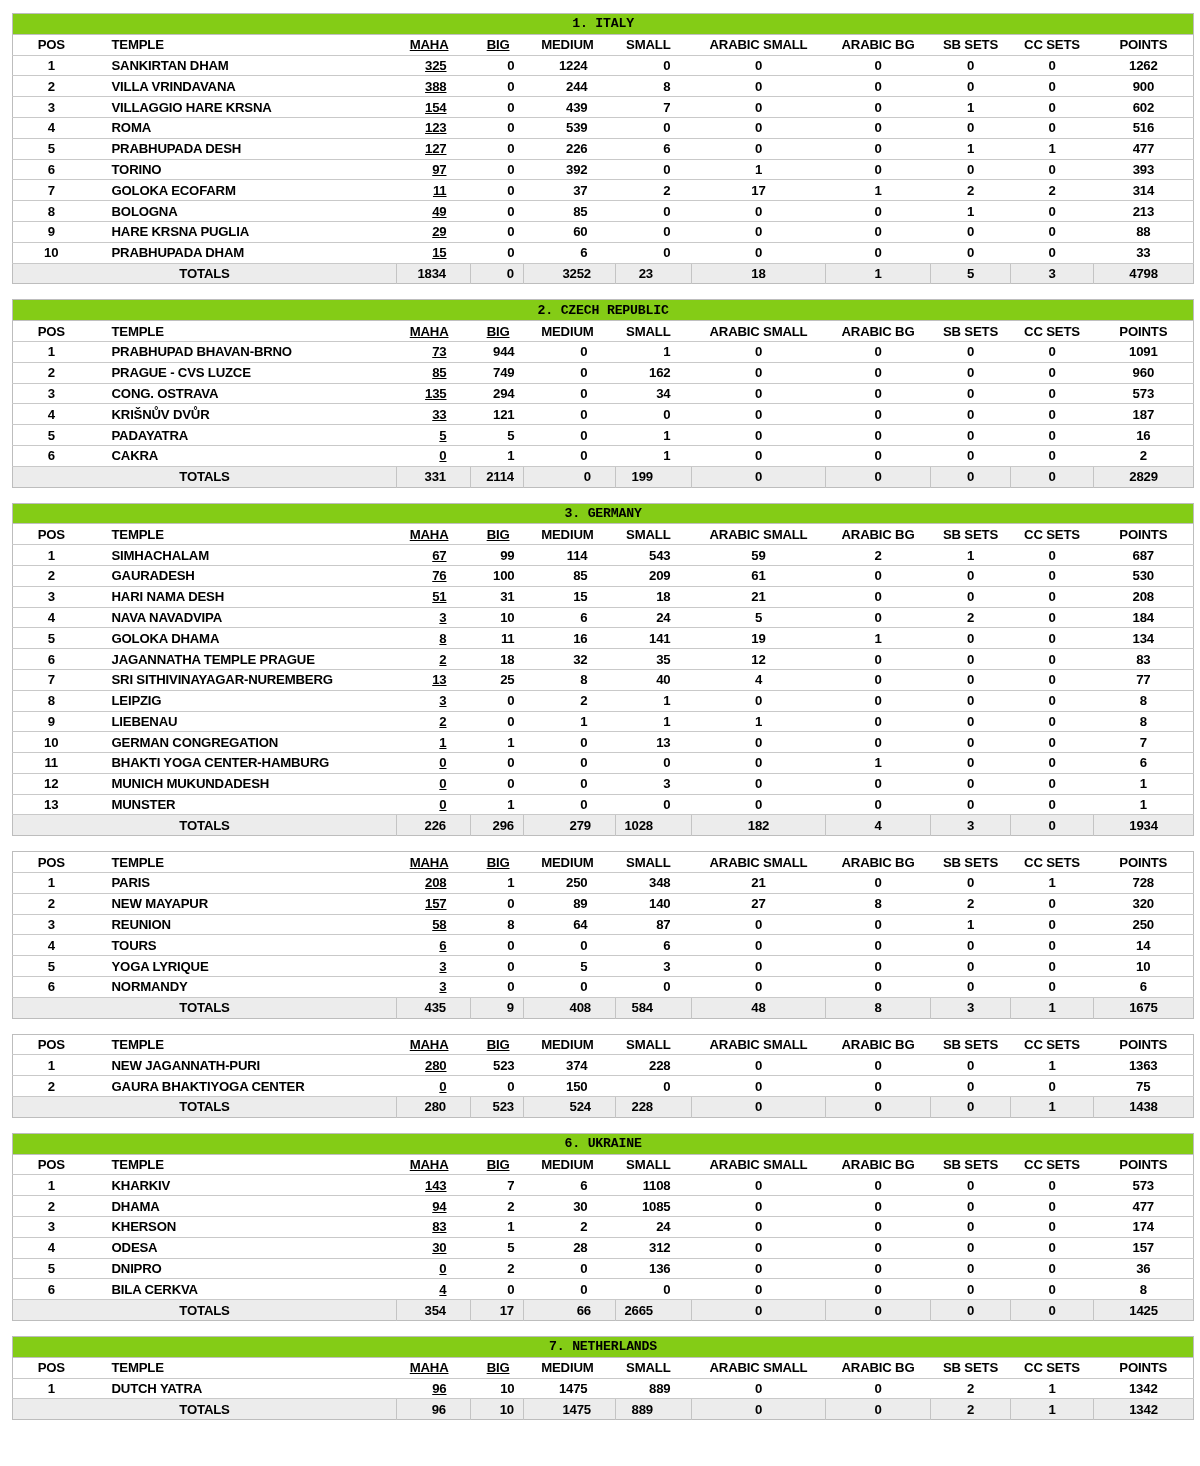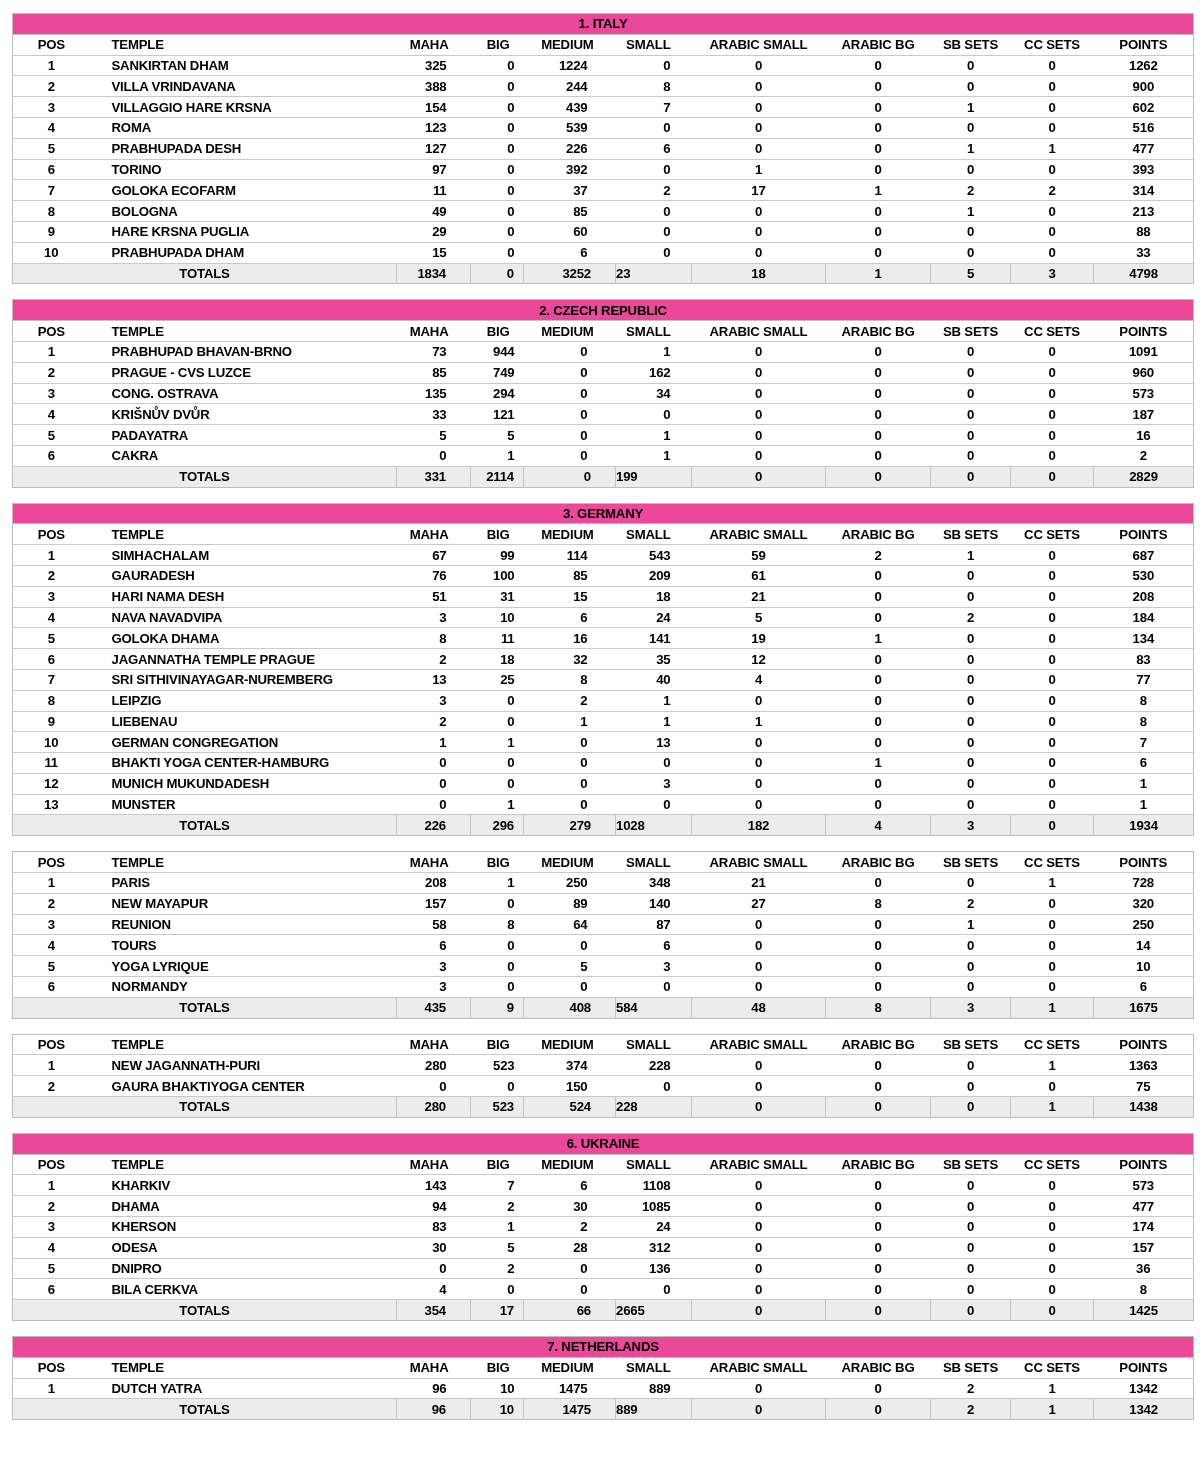--- a/index.html
+++ b/index.html
@@ -4,38 +4,38 @@
 <style>
   html, body { margin: 0; padding: 0; background: #ffffff; }
   body { width: 1200px; height: 1466px; position: relative; overflow: hidden;
          font-family: "Liberation Sans", sans-serif; color: #000; }
   #report { position: absolute; left: 12px; top: 13px; width: 1181px; }
   table.sec { width: 1181px; border-collapse: collapse; table-layout: fixed;
               margin-bottom: 15px; font-size: 13.2px; font-weight: bold; letter-spacing: -0.2px; }
   table.sec td { height: 19.8px; padding: 0; line-height: 19px; border: none;
                  border-bottom: 1px solid #c9c9c9; white-space: nowrap; overflow: hidden; }
   table.sec { border: 1.5px solid #bdbdbd; }
-  tr.title td { background: #ec4899; text-align: center; border-bottom: 1.5px solid #c0c0c0; }
+  tr.title td { background: #84cc16; text-align: center; border-bottom: 1.5px solid #c0c0c0; font-family: Liberation Mono, monospace; }
   tr.hdr td, tr.row td { background: #fff; }
   td.c-pos { text-align: center; }
   td.c-temple { text-align: left; padding-left: 22px !important; }
-  td.c-maha { text-align: right; padding-right: 24px !important; }
+  td.c-maha { text-align: right; padding-right: 24px !important; text-decoration: underline; }
   td.c-big, td.c-medium, td.c-small, td.c-asmall, td.c-abg, td.c-sb, td.c-cc, td.c-points { text-align: center; }
   tr.hdr td.c-maha { padding-right: 22px !important; }
   tr.row td.c-medium { text-align: right; padding-right: 28px !important; }
   tr.hdr td.c-medium { text-align: right; padding-right: 22px !important; }
   tr.row td.c-small { text-align: right; padding-right: 21px !important; }
   tr.hdr td.c-small { text-align: right; padding-right: 21px !important; }
   tr.row td.c-big { text-align: right; padding-right: 9px !important; }
-  tr.hdr td.c-big { text-align: right; padding-right: 14px !important; }
+  tr.hdr td.c-big { text-align: right; padding-right: 14px !important; text-decoration: underline; }
   tr.tot td { background: #ececec; text-align: center; border-bottom: none; }
   tr.tot td.t-num { border-left: 1px solid #c4c4c4; }
   tr.tot td.t-maha { text-align: right; padding-right: 24px; }
   tr.tot td.t-medium { text-align: right; padding-right: 24px; }
-  tr.tot td.t-small { text-align: left; padding-right: 11px; }
+  tr.tot td.t-small { text-align: right; padding-right: 38px; }
   tr.tot td.t-big { text-align: right; padding-right: 9px; }
 </style>
 </head>
 <body>
 
 <div id="report">
     <table class="sec">
     <colgroup>
       <col style="width:77px">
         <col style="width:307px">

